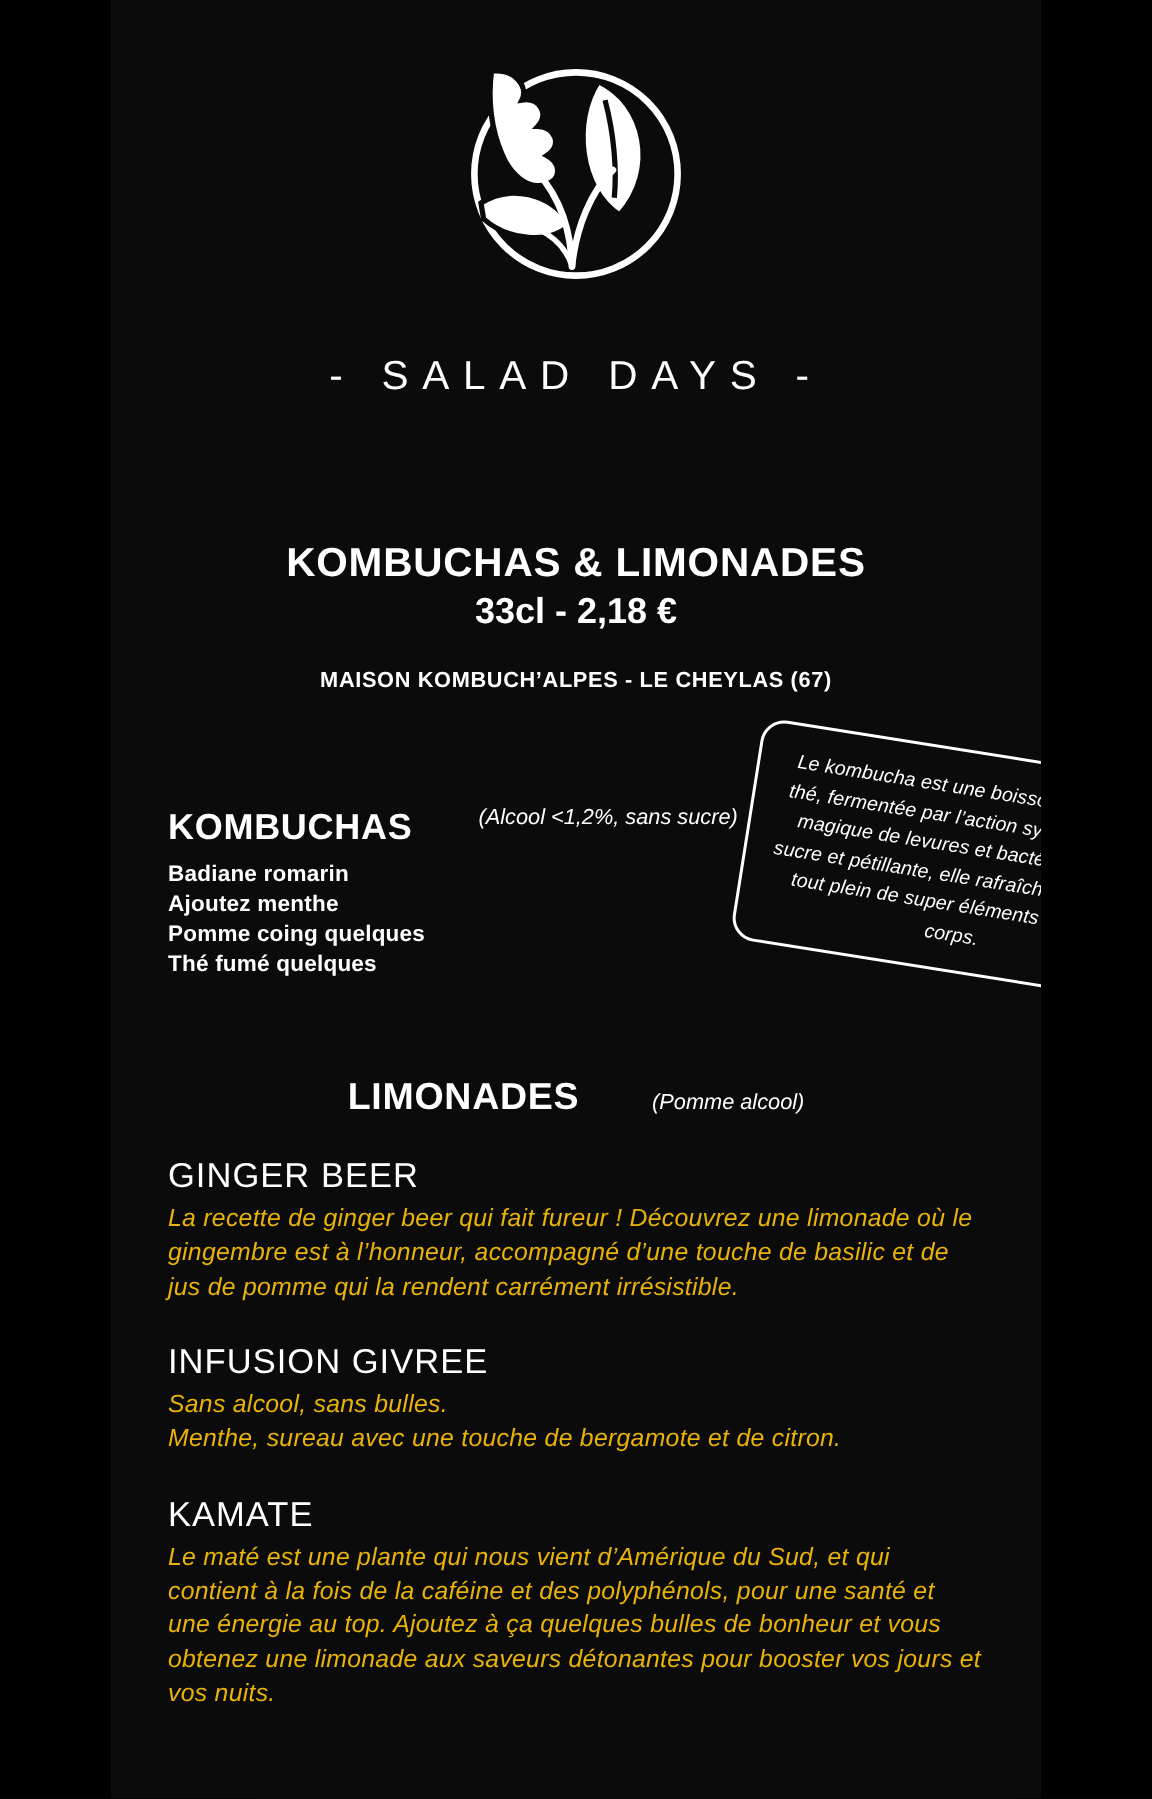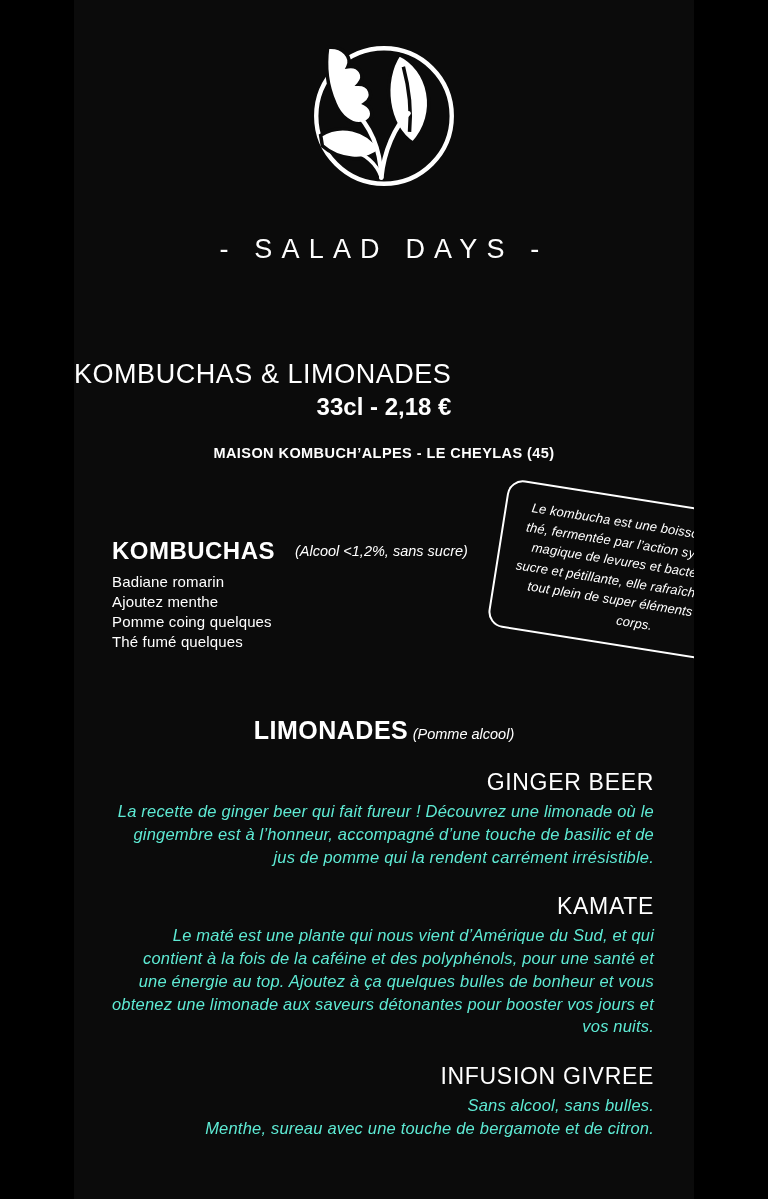--- a/index.html
+++ b/index.html
@@ -20,23 +20,23 @@
     margin-top: 24px;
     text-align: center;
     font-size: 27px;
     font-weight: 400;
     letter-spacing: 0.34em;
     line-height: 34px;
     color: #fdfdfd;
   }
   .menu-title {
     margin-top: 92px;
-    text-align: left;
+    text-align: center;
     font-size: 27px;
-    font-weight: 400;
+    font-weight: 700;
     letter-spacing: 0.02em;
     line-height: 32px;
   }
   .price {
     margin-top: 2px;
     text-align: center;
     font-size: 24px;
     font-weight: 600;
     line-height: 30px;
   }
@@ -45,36 +45,37 @@
     text-align: center;
     font-size: 14.5px;
     font-weight: 700;
     letter-spacing: 0.03em;
     line-height: 18px;
   }
   .kombuchas {
     margin-top: 74px;
     padding-left: 38px;
   }
-  .sec-head { display: flex; align-items: center; gap: 20px; }
+  .sec-head { display: flex; align-items: flex-start; gap: 0; }
   .sec-title {
     font-size: 24px;
     font-weight: 800;
     letter-spacing: 0.02em;
     line-height: 30px;
   }
   .sec-sub {
     font-size: 14.5px;
     font-style: italic;
     font-weight: 400;
+    margin-left: 44px;
   }
   .flavors { margin-top: 6px; max-width: 360px; }
   .flavor {
     font-size: 15px;
-    font-weight: 400;
+    font-weight: 700;
     line-height: 20px;
     letter-spacing: 0.01em;
   }
   .note-box {
     position: absolute;
     top: 500px;
     left: 422px;
     width: 292px;
     border: 2px solid #ffffff;
     border-radius: 16px;
@@ -93,35 +94,35 @@
     margin-top: 64px;
     text-align: center;
   }
   .lim-title {
     font-size: 25px;
     font-weight: 800;
     letter-spacing: 0.02em;
     line-height: 28px;
   }
   .entries { padding: 0 40px 0 38px; }
-  .entry { margin-top: 24px; text-align: right; }
+  .entry { margin-top: 24px; }
   .entry h2 {
     font-size: 23px;
     font-weight: 500;
     letter-spacing: 0.03em;
     line-height: 28px;
   }
   .entry p {
     margin-top: 4px;
     font-size: 16.5px;
     font-style: italic;
     line-height: 1.38;
     letter-spacing: 0.012em;
     white-space: pre-line;
-    color: #5eead4;
+    color: #eab308;
   }
 </style>
 </head>
 <body>
 
 <div class="page">
 
   <div class="logo-wrap">
     <svg width="176" height="176" viewBox="0 0 200 200" aria-hidden="true">
       <circle cx="100" cy="100" r="77" fill="none" stroke="#ffffff" stroke-width="5"></circle>
@@ -136,21 +137,21 @@
       <path d="M97,170 C96,142 88,114 64,92" fill="none" stroke="#ffffff" stroke-width="5" stroke-linecap="round"></path>
       <path d="M97,170 C100,140 112,112 128,97" fill="none" stroke="#ffffff" stroke-width="5" stroke-linecap="round"></path>
       <path d="M97,170 C92,154 78,142 60,138" fill="none" stroke="#ffffff" stroke-width="4" stroke-linecap="round"></path>
     </svg>
   </div>
 
   <div class="brand">- SALAD DAYS -</div>
 
   <h1 class="menu-title">KOMBUCHAS &amp; LIMONADES</h1>
   <div class="price">33cl - 2,18 €</div>
-  <div class="producer">MAISON KOMBUCH’ALPES - LE CHEYLAS (45)</div>
+  <div class="producer">MAISON KOMBUCH’ALPES - LE CHEYLAS (67)</div>
 
   <section class="kombuchas">
     <div class="sec-head">
       <span class="sec-title">KOMBUCHAS</span>
       <span class="sec-sub">(Alcool &lt;1,2%, sans sucre)</span>
     </div>
     <div class="flavors">
       <div class="flavor">Badiane romarin</div>
       <div class="flavor">Ajoutez menthe</div>
       <div class="flavor">Pomme coing quelques</div>
@@ -166,23 +167,23 @@
     <span class="lim-title">LIMONADES</span>
     <span class="sec-sub">(Pomme alcool)</span>
   </div>
 
   <section class="entries">
     <article class="entry">
       <h2>GINGER BEER</h2>
       <p>La recette de ginger beer qui fait fureur ! Découvrez une limonade où le gingembre est à l’honneur, accompagné d’une touche de basilic et de jus de pomme qui la rendent carrément irrésistible.</p>
     </article>
     <article class="entry">
-      <h2>KAMATE</h2>
-      <p>Le maté est une plante qui nous vient d’Amérique du Sud, et qui contient à la fois de la caféine et des polyphénols, pour une santé et une énergie au top. Ajoutez à ça quelques bulles de bonheur et vous obtenez une limonade aux saveurs détonantes pour booster vos jours et vos nuits.</p>
-    </article>
-    <article class="entry">
       <h2>INFUSION GIVREE</h2>
       <p>Sans alcool, sans bulles.
 Menthe, sureau avec une touche de bergamote et de citron.</p>
+    </article>
+    <article class="entry">
+      <h2>KAMATE</h2>
+      <p>Le maté est une plante qui nous vient d’Amérique du Sud, et qui contient à la fois de la caféine et des polyphénols, pour une santé et une énergie au top. Ajoutez à ça quelques bulles de bonheur et vous obtenez une limonade aux saveurs détonantes pour booster vos jours et vos nuits.</p>
     </article>
   </section>
 
 </div>
 
 </body></html>

